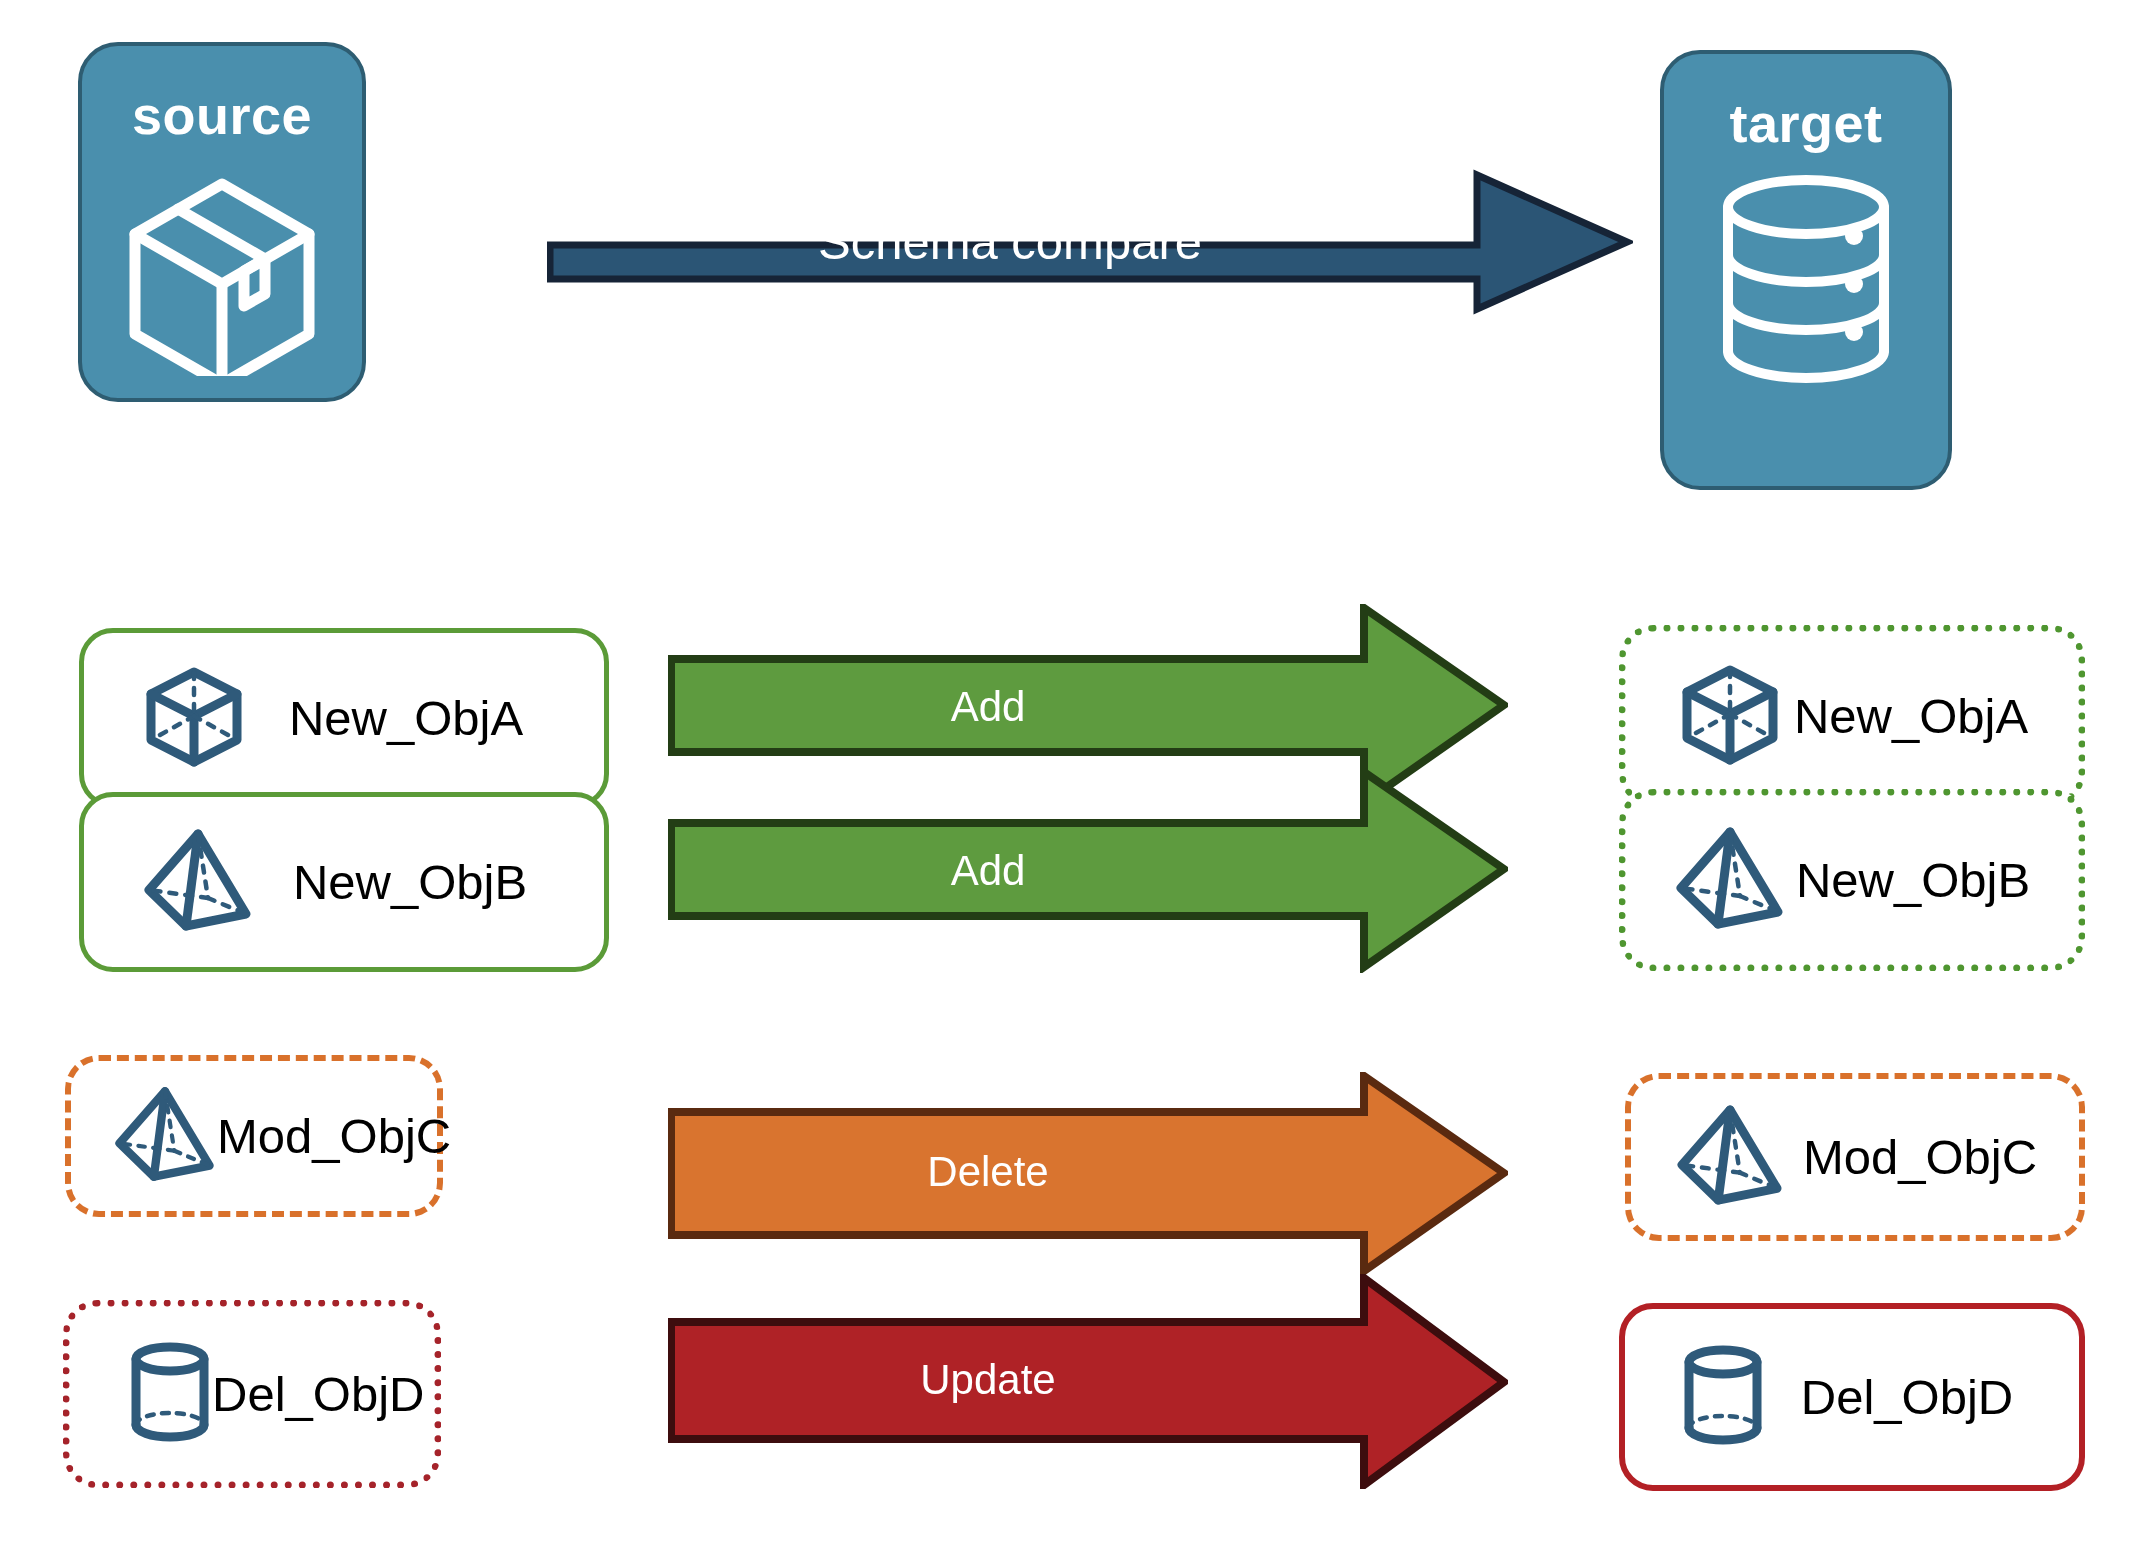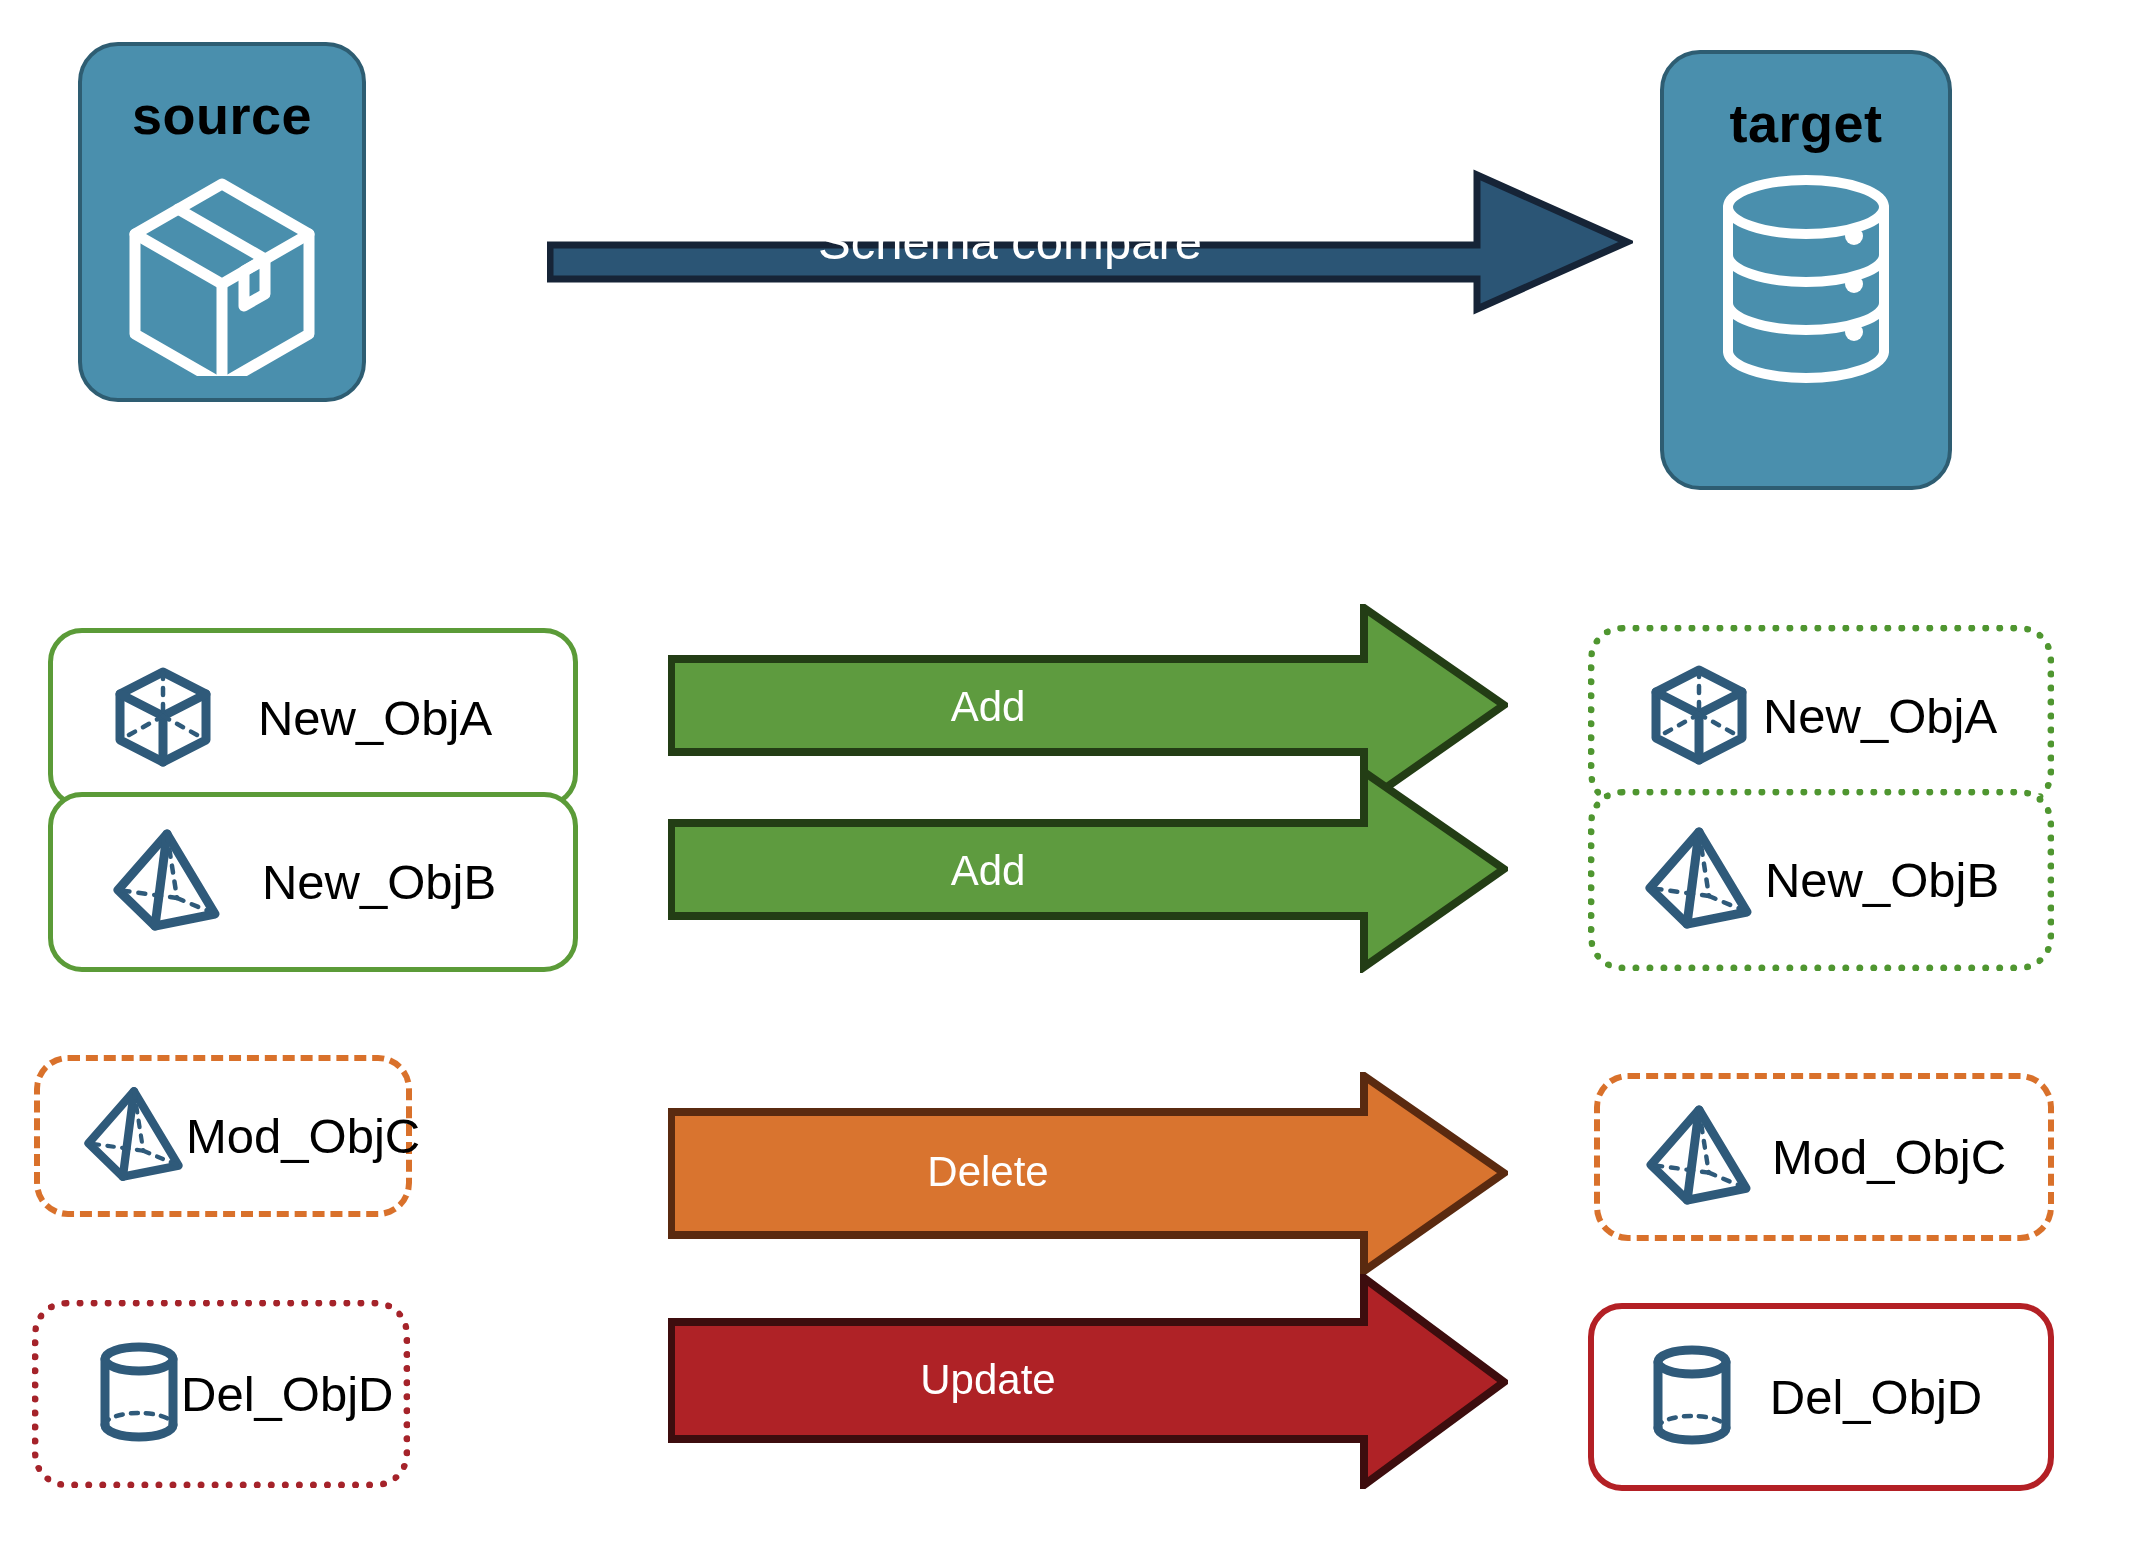--- a/index.html
+++ b/index.html
@@ -11,40 +11,41 @@
     position:absolute;
     background:#4a8fad;
     border:4px solid #2e5d72;
     border-radius:40px;
     box-sizing:border-box;
   }
   .endpoint .ep-title{
     position:absolute;
     top:38px;left:0;right:0;
     text-align:center;
-    color:#000000;
+    color:#ffffff;
     font-weight:bold;
     font-size:54px;
     letter-spacing:0.5px;
   }
   .endpoint .ep-icon{
     position:absolute;
     left:50%;
     transform:translateX(-50%);
     top:120px;
   }
 
   
   .objbox{
     position:absolute;
     box-sizing:border-box;
     background:#ffffff;
     border-radius:34px;
     display:flex;
     align-items:center;
+    margin-left:31px;
   }
   .objbox .obj-icon{
     flex:0 0 auto;
     margin-left:58px;
     display:block;
   }
   .objbox .obj-label{
     flex:1 1 auto;
     text-align:center;
     color:#000000;

